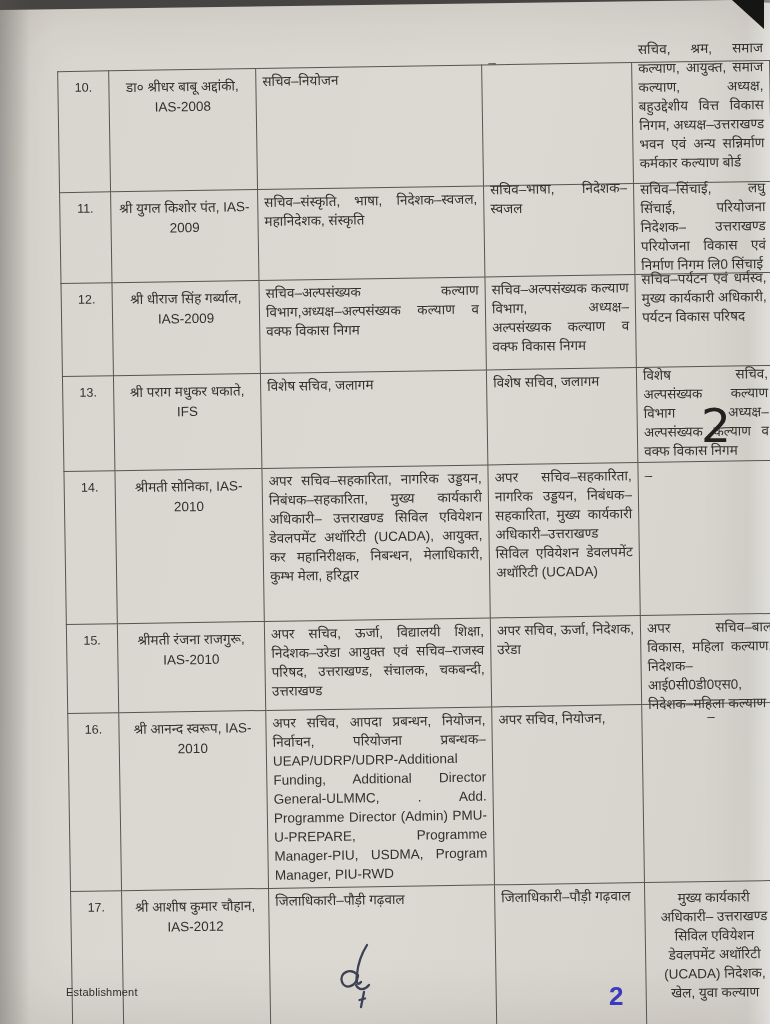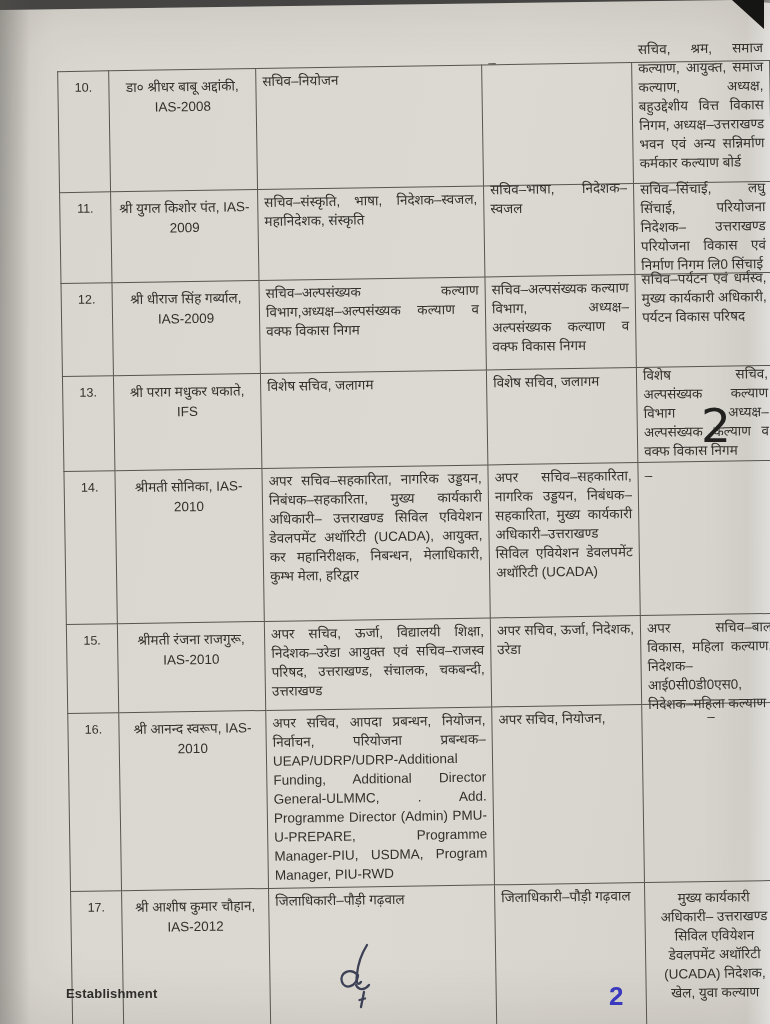--- a/index.html
+++ b/index.html
@@ -37,21 +37,21 @@
   
   tbody tr:nth-child(1) td{height:110px;}
   tbody tr:nth-child(2) td{height:80px;}
   tbody tr:nth-child(3) td{height:82px;}
   tbody tr:nth-child(4) td{height:84px;}
   tbody tr:nth-child(5) td{height:142px;}
   tbody tr:nth-child(6) td{height:78px;}
   tbody tr:nth-child(7) td{height:158px;}
   tbody tr:nth-child(8) td{height:172px;}
   .footer-label{position:absolute;left:66px;top:986px;z-index:5;
-        font-size:13px;font-weight:700;letter-spacing:.2px;color:#2e2d2a;}
+        font-size:11px;font-weight:400;letter-spacing:.2px;color:#2e2d2a;}
   .margin-num{position:absolute;left:701px;top:398px;z-index:5;
         font-size:47px;color:#222120;font-family:"DejaVu Sans",sans-serif;}
   .bottom-num{position:absolute;left:609px;top:981px;z-index:5;
         font-size:26px;font-weight:700;color:#3b39bd;}
   .signature{position:absolute;left:328px;top:940px;z-index:5;}
 </style>
 </head>
 <body>
 
 <div class="stage">

